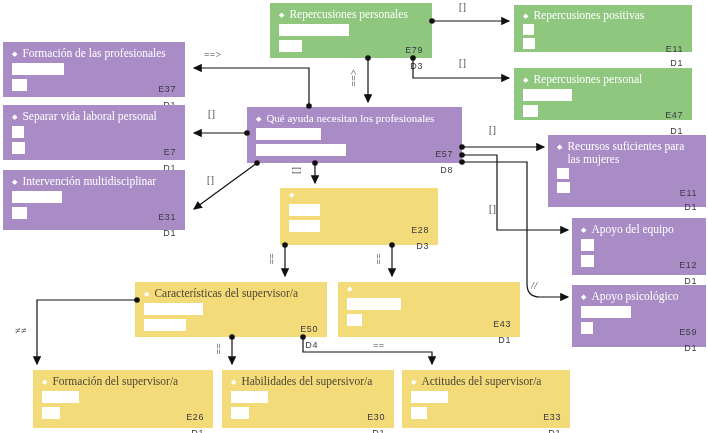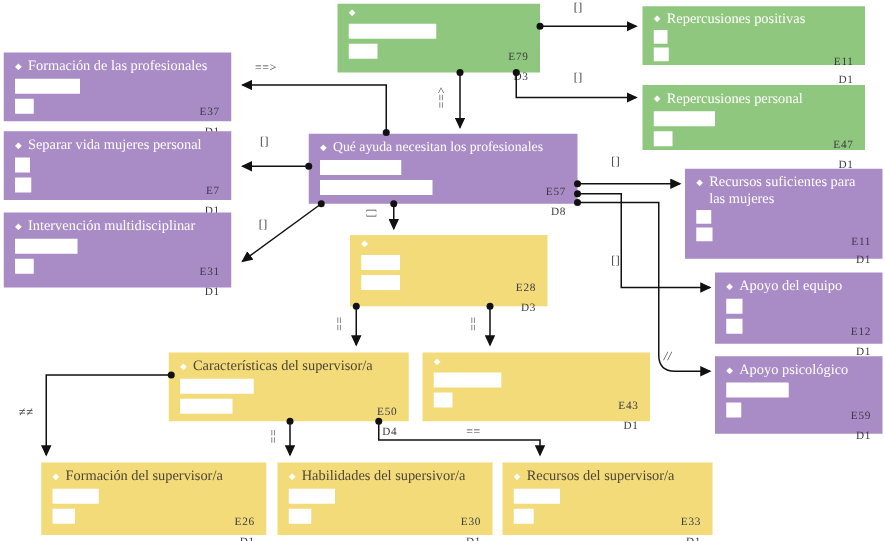--- a/index.html
+++ b/index.html
@@ -10,37 +10,38 @@
   .box.purple{background:var(--purple);}
   .box.yellow{background:var(--yellow);}
   .box-title{display:flex;align-items:baseline;gap:5px;font-size:11.5px;
              line-height:1.12;color:#fff;white-space:nowrap;}
   .box.yellow .box-title{color:#4c4636;}
   .box-title .diamond{font-size:7px;position:relative;top:-1px;color:#fff;flex:0 0 auto;}
   .box.wrap-title .box-title{white-space:normal;}
   .box-row{display:flex;align-items:center;margin-top:3px;height:13px;}
   .bar{display:inline-block;height:12px;background:#fff;flex:0 0 auto;}
   .code{margin-left:auto;font-size:9px;letter-spacing:.6px;color:#3a3a44;
-        font-family:Liberation Serif, serif;margin-top:39px;}
+        font-family:Liberation Sans, sans-serif;margin-top:39px;}
   .edge-label{position:absolute;font-size:9.5px;color:#3b3b3b;letter-spacing:.5px;
               font-family:"Liberation Serif",serif;line-height:1;}
   .edge-label.rot-ccw{transform:rotate(-90deg);transform-origin:center;}
   .edge-label.rot-cw{transform:rotate(90deg);transform-origin:center;}
   .edge-label.slashes{font-style:italic;font-size:10px;}
   .edge-label.neq{font-size:10px;}
   svg.edges{position:absolute;left:0;top:0;pointer-events:none;}
 </style>
 </head>
 <body>
 
 <div class="canvas" style="--green:#8ec77d;--purple:#a98bc6;--yellow:#f4db79;">
 
   <div class="box green" style="left:270px;top:3px;width:162px;height:55px">
     <div class="box-title">
       <span class="diamond">◆</span>
+      <span>Repercusiones personales</span>
     </div>
     <div class="box-row">
         <span class="bar" style="width:70px"></span>
       <span class="code">E79</span>
       </div>
     <div class="box-row">
         <span class="bar" style="width:23px"></span>
       <span class="code">D3</span>
       </div>
   </div>
@@ -86,21 +87,21 @@
       </div>
     <div class="box-row">
         <span class="bar" style="width:15px"></span>
       <span class="code">D1</span>
       </div>
   </div>
 
   <div class="box purple" style="left:3px;top:105px;width:182px;height:55px">
     <div class="box-title">
       <span class="diamond">◆</span>
-      <span>Separar vida mujeres personal</span>
+      <span>Separar vida laboral personal</span>
     </div>
     <div class="box-row">
         <span class="bar" style="width:12px"></span>
       <span class="code">E7</span>
       </div>
     <div class="box-row">
         <span class="bar" style="width:13px"></span>
       <span class="code">D1</span>
       </div>
   </div>
@@ -249,21 +250,21 @@
       </div>
     <div class="box-row">
         <span class="bar" style="width:18px"></span>
       <span class="code">D1</span>
       </div>
   </div>
 
   <div class="box yellow" style="left:402px;top:370px;width:168px;height:58px">
     <div class="box-title">
       <span class="diamond">◆</span>
-      <span>Recursos del supervisor/a</span>
+      <span>Actitudes del supervisor/a</span>
     </div>
     <div class="box-row">
         <span class="bar" style="width:37px"></span>
       <span class="code">E33</span>
       </div>
     <div class="box-row">
         <span class="bar" style="width:16px"></span>
       <span class="code">D1</span>
       </div>
   </div>

